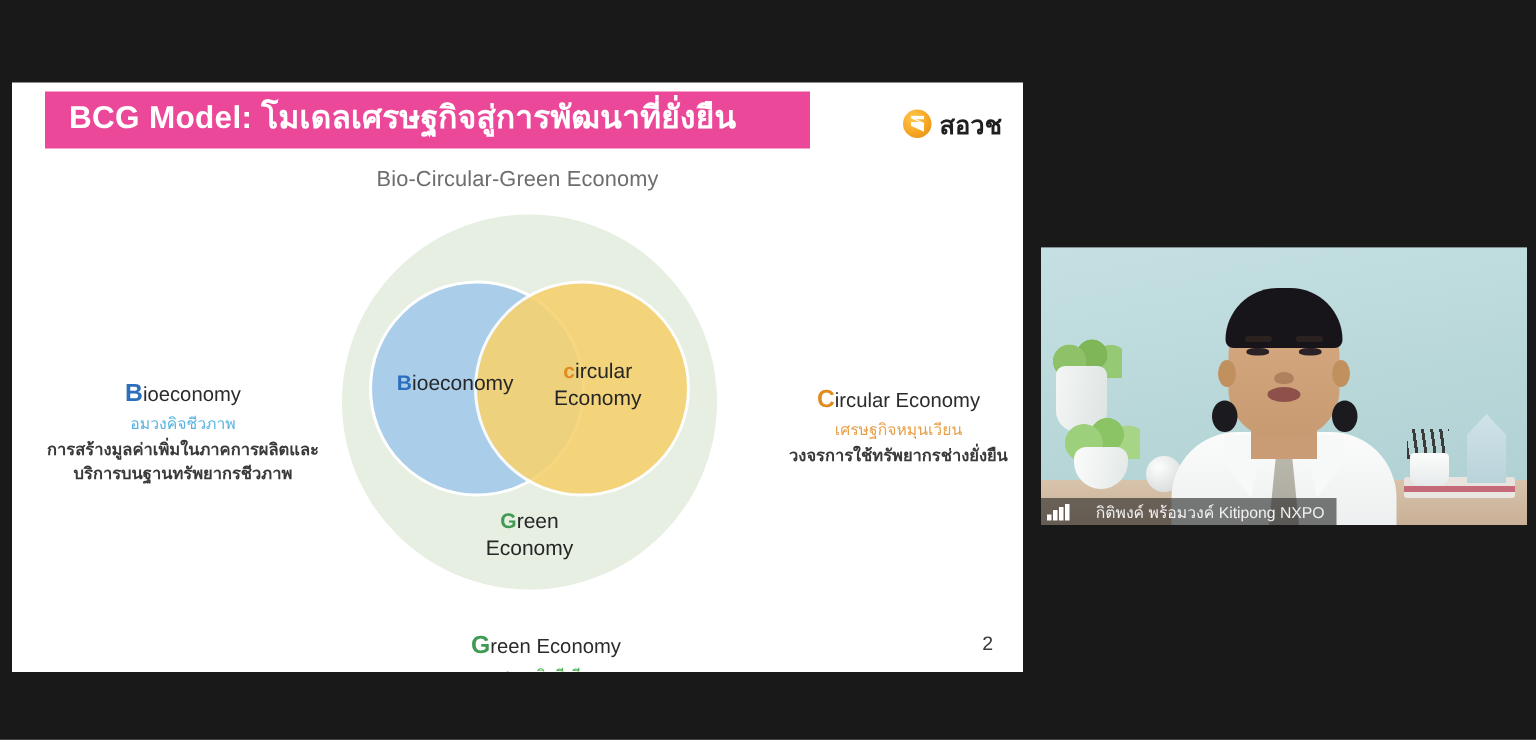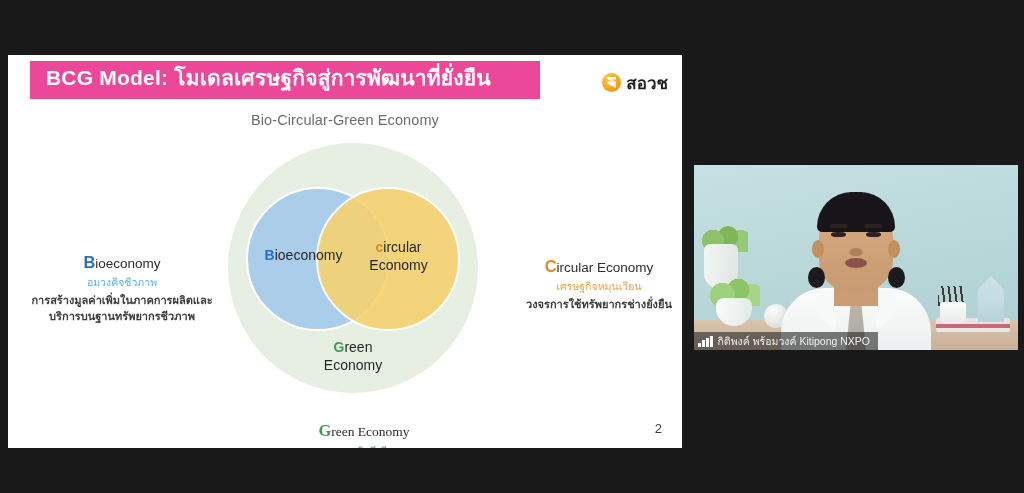--- a/index.html
+++ b/index.html
@@ -163,21 +163,21 @@
   .callout .sub-green{ color: #4caf50; }
   .callout .desc {
     font-size: 11px;
     color: #3a3a3a;
     line-height: 1.45;
     font-weight: bold;
   }
 
   #callout-bio   { left: 14px;  top: 198px; width: 200px; }
   #callout-circ  { left: 506px; top: 202px; width: 170px; text-align: center; }
-  #callout-green { left: 248px; top: 366px; width: 216px; font-family: Liberation Serif, serif; }
+  #callout-green { left: 248px; top: 366px; width: 216px; }
 
   #page-number {
     position: absolute;
     right: 20px;
     bottom: 12px;
     font-size: 13px;
     color: #3b3b3b;
   }
 
   
@@ -370,21 +370,21 @@
     border-radius: 50% 50% 40% 40%;
   }
 
   #webcam-namebar {
     position: absolute;
     left: 0;
     bottom: 0;
     height: 18px;
     display: flex;
     align-items: center;
-    gap: 5px;
+    gap: 18px;
     padding: 0 8px 0 4px;
     background: rgba(40,40,40,0.62);
     z-index: 40;
   }
   #webcam-namebar .bars {
     display: flex;
     align-items: flex-end;
     gap: 1.5px;
     height: 11px;
   }

